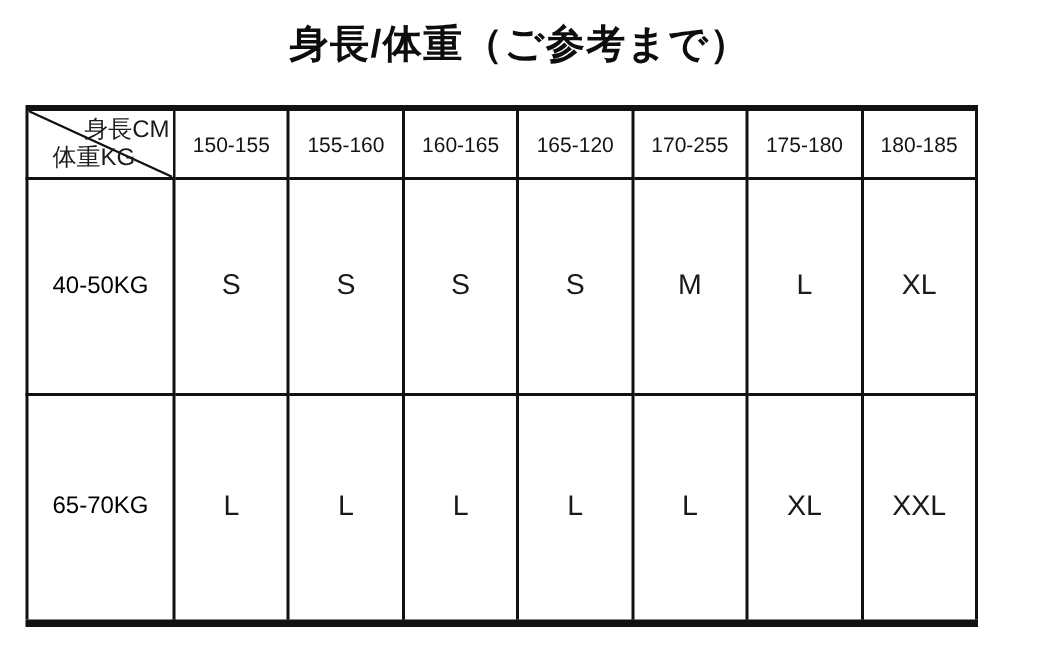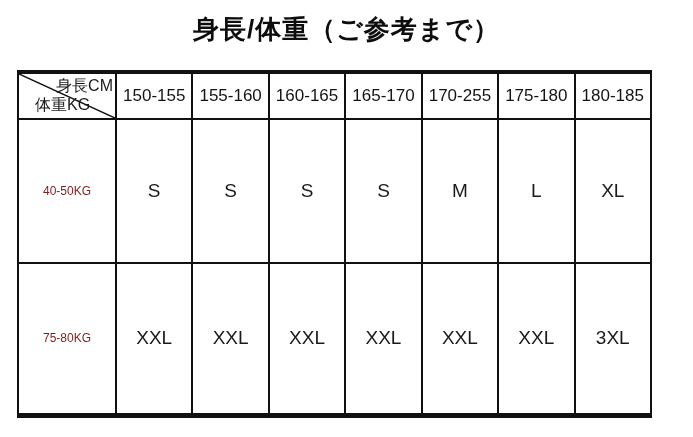--- a/index.html
+++ b/index.html
@@ -76,26 +76,26 @@
   }
   .corner-bottom {
     position: absolute;
     bottom: 2px;
     left: 2px;
     font-size: 16px;
     white-space: nowrap;
     margin-left: 14px;
   }
   th.col-head {
-    font-size: 17px;
+    font-size: 14px;
     color: #141414;
   }
   th.row-head {
-    font-size: 12px;
-    color: #7f1d1d;
+    font-size: 16px;
+    color: #000000;
     margin-top: 29px;
   }
   td.size-cell {
     font-size: 19px;
     color: #1a1a1a;
   }
 </style>
 </head>
 <body style="background: rgb(255, 255, 255); color: rgb(26, 26, 26);">
 
@@ -109,43 +109,43 @@
           <svg class="diag" viewBox="0 0 100 100" preserveAspectRatio="none">
             <line x1="0" y1="0" x2="100" y2="100" stroke="#111111" stroke-width="1.5" vector-effect="non-scaling-stroke"></line>
           </svg>
           <span class="corner-top">身長CM</span>
           <span class="corner-bottom">体重KG</span>
         </th>
 
       <th class="col-head">150-155</th>
           <th class="col-head">155-160</th>
           <th class="col-head">160-165</th>
-          <th class="col-head">165-170</th>
+          <th class="col-head">165-120</th>
           <th class="col-head">170-255</th>
           <th class="col-head">175-180</th>
           <th class="col-head">180-185</th>
         </tr>
     </thead>
     <tbody>
 
     <tr>
           <th class="row-head">40-50KG</th>
           <td class="size-cell">S</td>
           <td class="size-cell">S</td>
           <td class="size-cell">S</td>
           <td class="size-cell">S</td>
           <td class="size-cell">M</td>
           <td class="size-cell">L</td>
           <td class="size-cell">XL</td>
         </tr>
         <tr>
-          <th class="row-head">75-80KG</th>
+          <th class="row-head">65-70KG</th>
+          <td class="size-cell">L</td>
+          <td class="size-cell">L</td>
+          <td class="size-cell">L</td>
+          <td class="size-cell">L</td>
+          <td class="size-cell">L</td>
+          <td class="size-cell">XL</td>
           <td class="size-cell">XXL</td>
-          <td class="size-cell">XXL</td>
-          <td class="size-cell">XXL</td>
-          <td class="size-cell">XXL</td>
-          <td class="size-cell">XXL</td>
-          <td class="size-cell">XXL</td>
-          <td class="size-cell">3XL</td>
         </tr>
       </tbody>
   </table>
 </div>
 
 </body></html>

